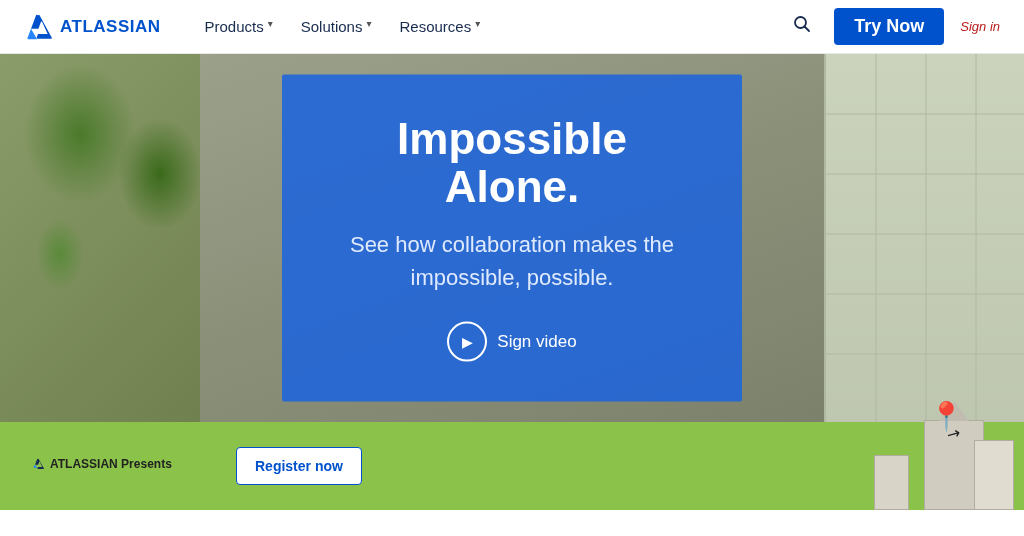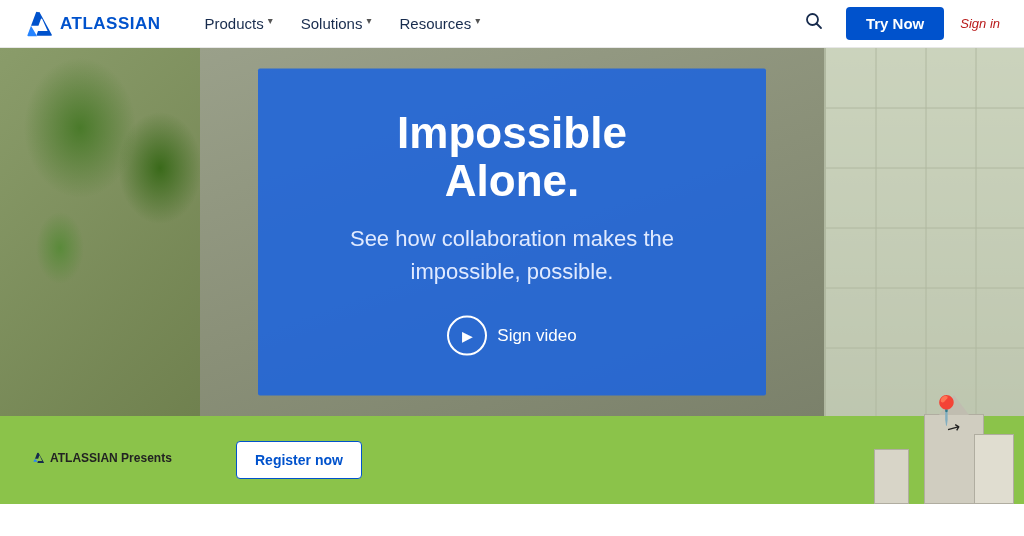--- a/index.html
+++ b/index.html
@@ -3,21 +3,21 @@
   <meta charset="utf-8">
   <style>
     * { margin: 0; padding: 0; box-sizing: border-box; }
     body { font-family: -apple-system, BlinkMacSystemFont, 'Segoe UI', sans-serif; width: 1024px; height: 536px; overflow: hidden; }
 
     
     .navbar {
       display: flex;
       align-items: center;
       background: #fff;
-      height: 48px;
+      height: 54px;
       padding: 0 24px;
       border-bottom: 1px solid #e8e8e8;
       position: relative;
       z-index: 10;
     }
     .navbar-logo {
       display: flex;
       align-items: center;
       gap: 8px;
       margin-right: 32px;
@@ -64,21 +64,21 @@
       padding: 6px;
       color: #172b4d;
       font-size: 18px;
     }
     .try-now-btn {
       background: #0052cc;
       color: #fff;
       border: none;
       border-radius: 4px;
       padding: 8px 20px;
-      font-size: 15px;
+      font-size: 18px;
       font-weight: 600;
       cursor: pointer;
     }
     .sign-in-link {
       color: #b91c1c;
       font-size: 13px;
       font-weight: 500;
       cursor: pointer;
       text-decoration: none;
       font-style: italic;
@@ -128,21 +128,21 @@
       background: 
         linear-gradient(160deg, #9aa08a 0%, #8a9078 50%, #7a806a 100%);
     }
     
     .hero-card {
       position: absolute;
       top: 50%;
       left: 50%;
       transform: translate(-50%, -50%);
       background: rgba(30, 100, 220, 0.88);
-      width: 508px;
+      width: 460px;
       padding: 40px 67px;
       text-align: center;
       border-radius: 2px;
     }
     .hero-title {
       font-size: 44px;
       font-weight: 800;
       color: #fff;
       line-height: 1.1;
       margin-bottom: 16px;

